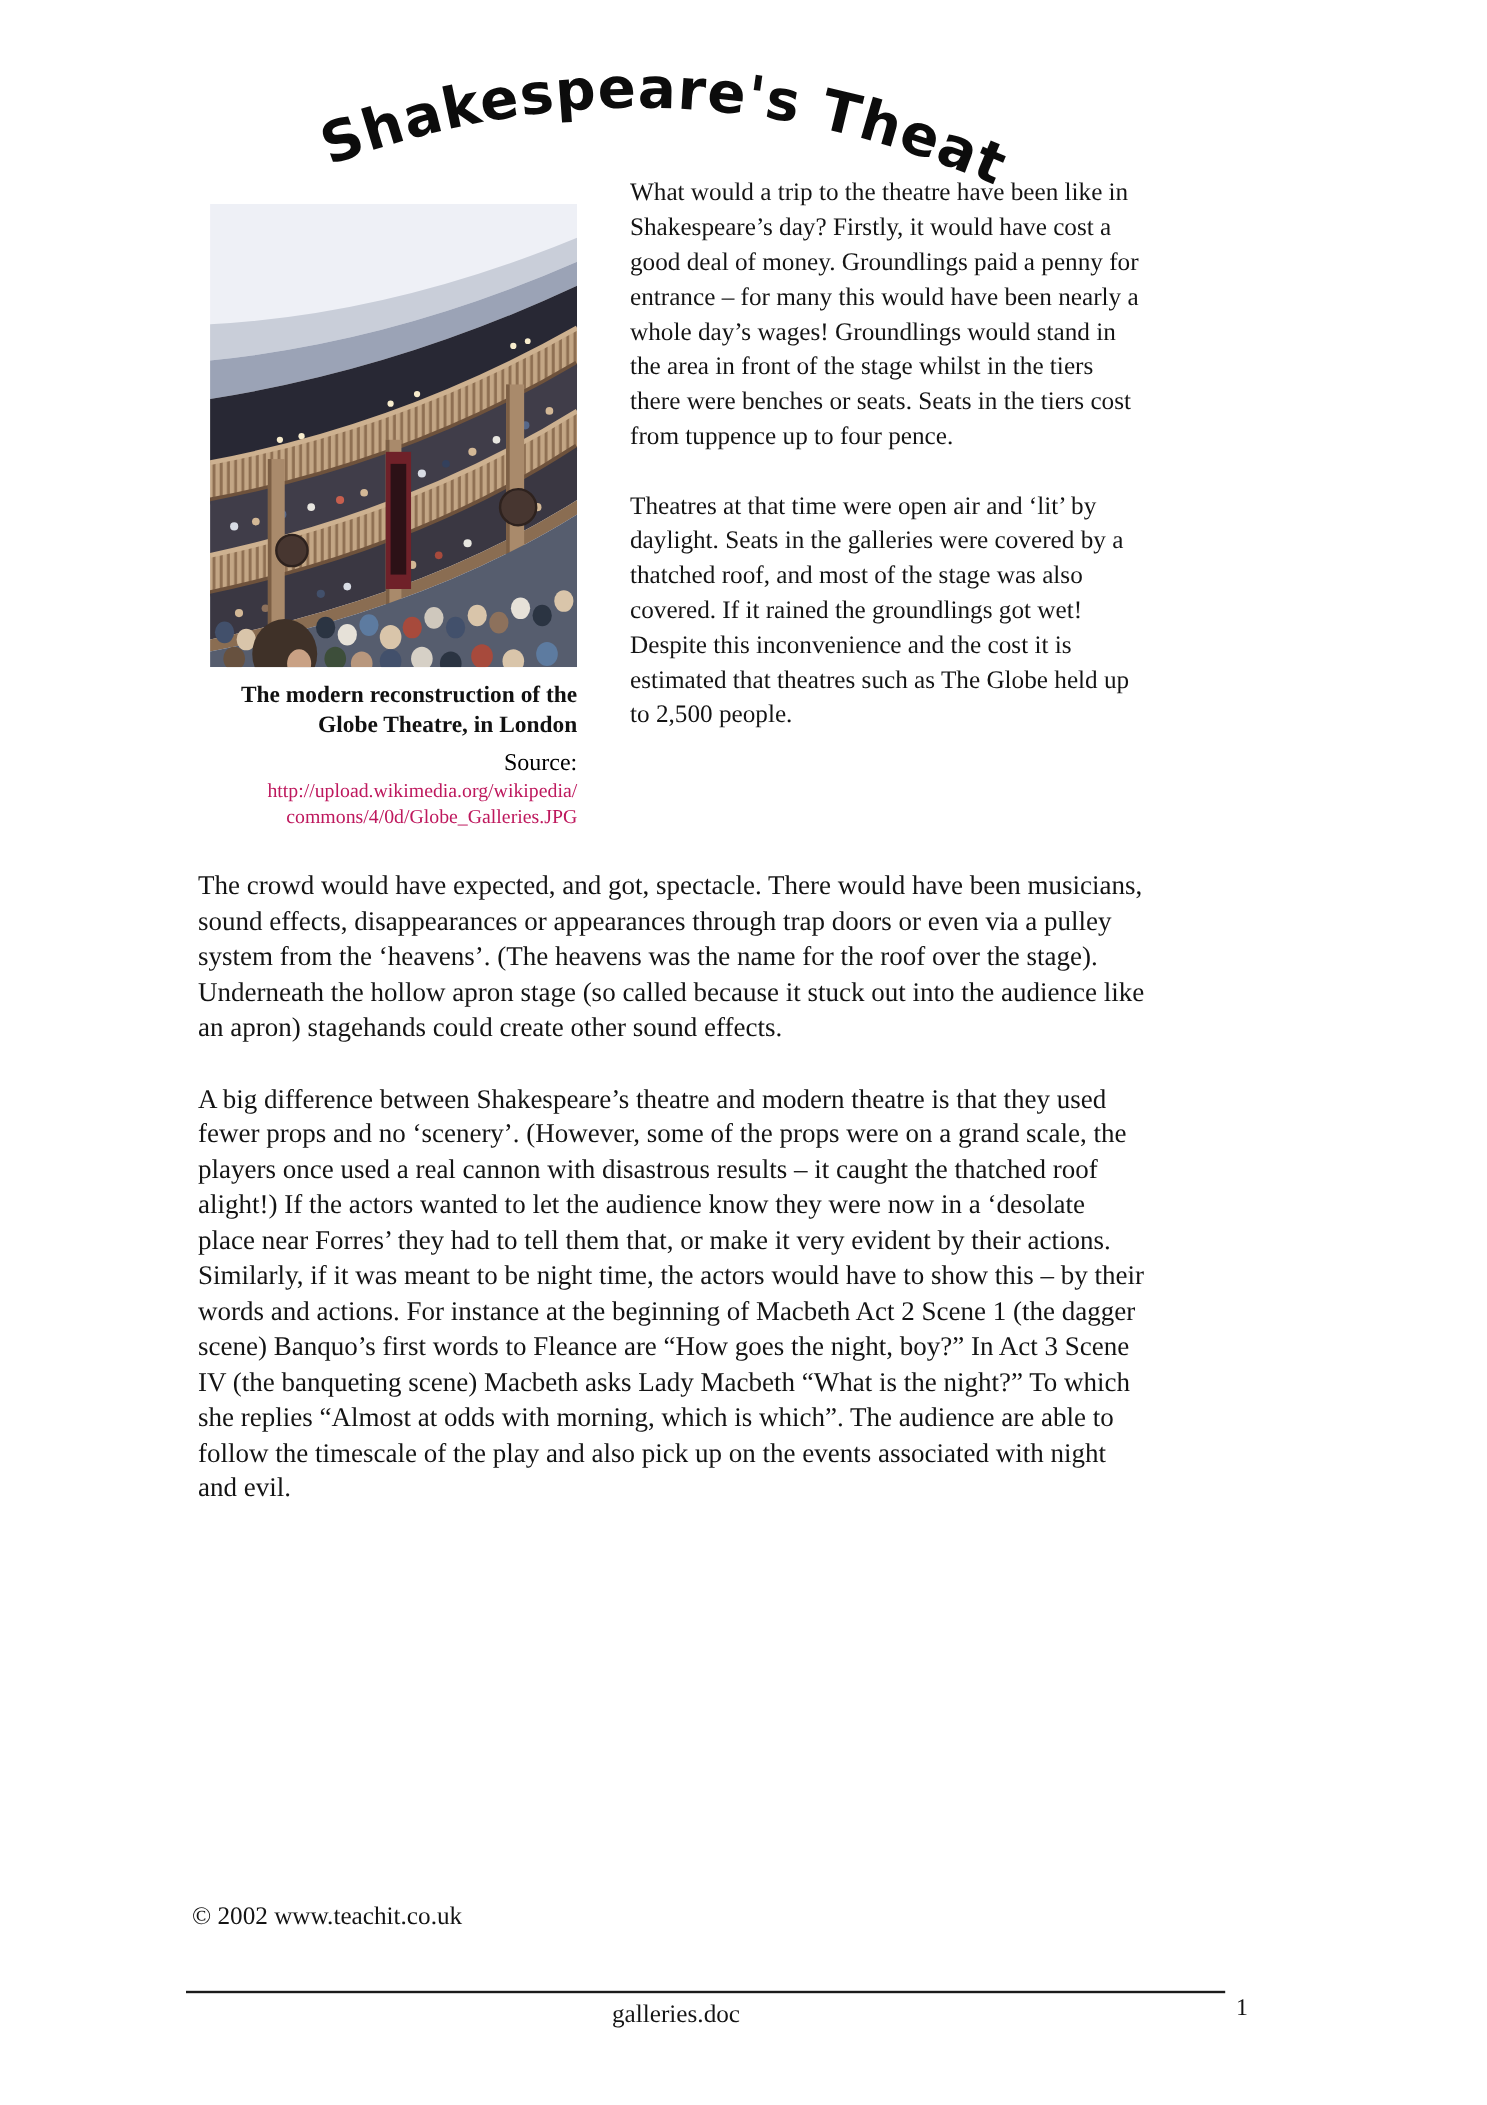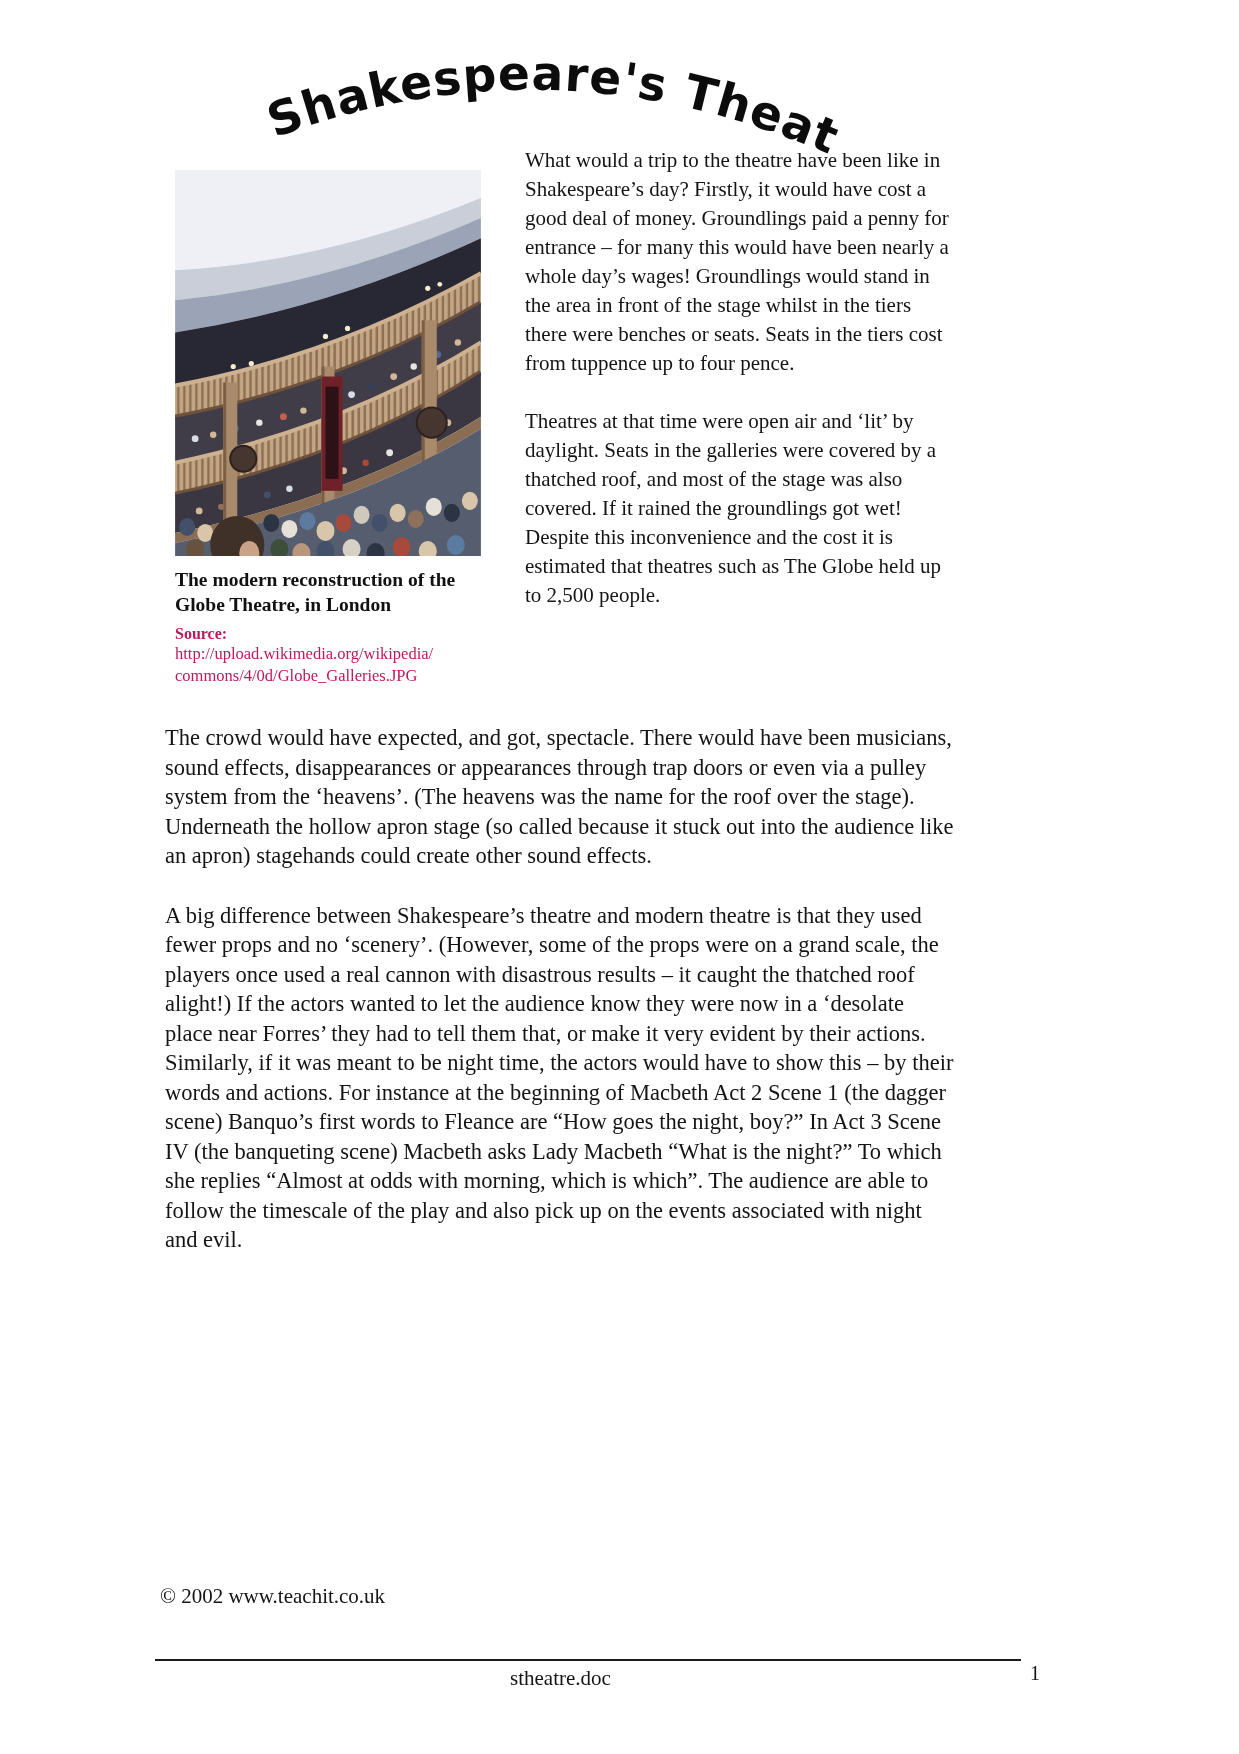--- a/index.html
+++ b/index.html
@@ -15,24 +15,24 @@
   .title-svg{position:absolute;left:255px;top:28px;}
   .title-svg text{
     font-family:"DejaVu Sans", sans-serif;
     font-weight:bold;
     font-size:47px;
     letter-spacing:1px;
     fill:#0c0c0c;
   }
   
   .columns{position:absolute;top:146px;left:175px;width:782px;display:flex;}
-  .left-col{width:306px;flex:none;}
+  .left-col{width:306px;flex:none;text-align:right;}
   .photo-frame{width:306px;height:386px;margin-top:24px;overflow:hidden;}
   .caption{margin-top:12px;font-weight:bold;font-size:19.5px;line-height:1.28;color:#111;}
-  .source-label{font-weight:bold;font-size:16px;margin-top:7px;color:#be185d;}
+  .source-label{font-weight:normal;font-size:20px;margin-top:7px;color:#000000;}
   .source-url{font-size:16.5px;line-height:1.35;color:#be185d;}
   .right-col{margin-left:44px;width:432px;font-size:21px;line-height:29px;}
   .right-col p{margin:0 0 29px 0;}
   
   .body-text{position:absolute;top:723px;left:165px;width:792px;font-size:22.5px;line-height:29.5px;}
   .body-text p{margin:0 0 30px 0;}
   
   .footer-rule{position:absolute;top:1659px;left:155px;width:866px;border-top:2px solid #1b1b1b;height:0;}
   .footer-copyright{position:absolute;top:1584px;left:160px;font-size:21px;}
   .footer-filename{position:absolute;top:1666px;left:510px;font-size:21px;}
@@ -168,16 +168,16 @@
     </div>
   </div>
 
   <div class="body-text">
     <p>The crowd would have expected, and got, spectacle.  There would have been musicians, sound effects, disappearances or appearances through trap doors or even via a pulley system from the ‘heavens’.  (The heavens was the name for the roof over the stage).  Underneath the hollow apron stage (so called because it stuck out into the audience like an apron) stagehands could create other sound effects.</p>
     <p>A big difference between Shakespeare’s theatre and modern theatre is that they used fewer props and no ‘scenery’.  (However, some of the props were on a grand scale, the players once used a real cannon with disastrous results – it caught the thatched roof alight!) If the actors wanted to let the audience know they were now in a ‘desolate place near Forres’ they had to tell them that, or make it very evident by their actions.  Similarly, if it was meant to be night time, the actors would have to show this – by their words and actions.  For instance at the beginning of Macbeth Act 2 Scene 1 (the dagger scene) Banquo’s first words to  Fleance are “How goes the night, boy?”  In Act 3 Scene IV (the banqueting scene) Macbeth asks Lady Macbeth “What is the night?” To which she replies “Almost at odds with morning, which is which”.  The audience are able to follow the timescale of the play and also pick up on the events associated with night and evil.</p>
   </div>
 
   <div class="footer-rule"></div>
   <span class="footer-copyright">© 2002 www.teachit.co.uk</span>
-  <span class="footer-filename">stheatre.doc</span>
+  <span class="footer-filename">galleries.doc</span>
   <span class="footer-pagenum">1</span>
 
 </div>
 
 </body></html>

